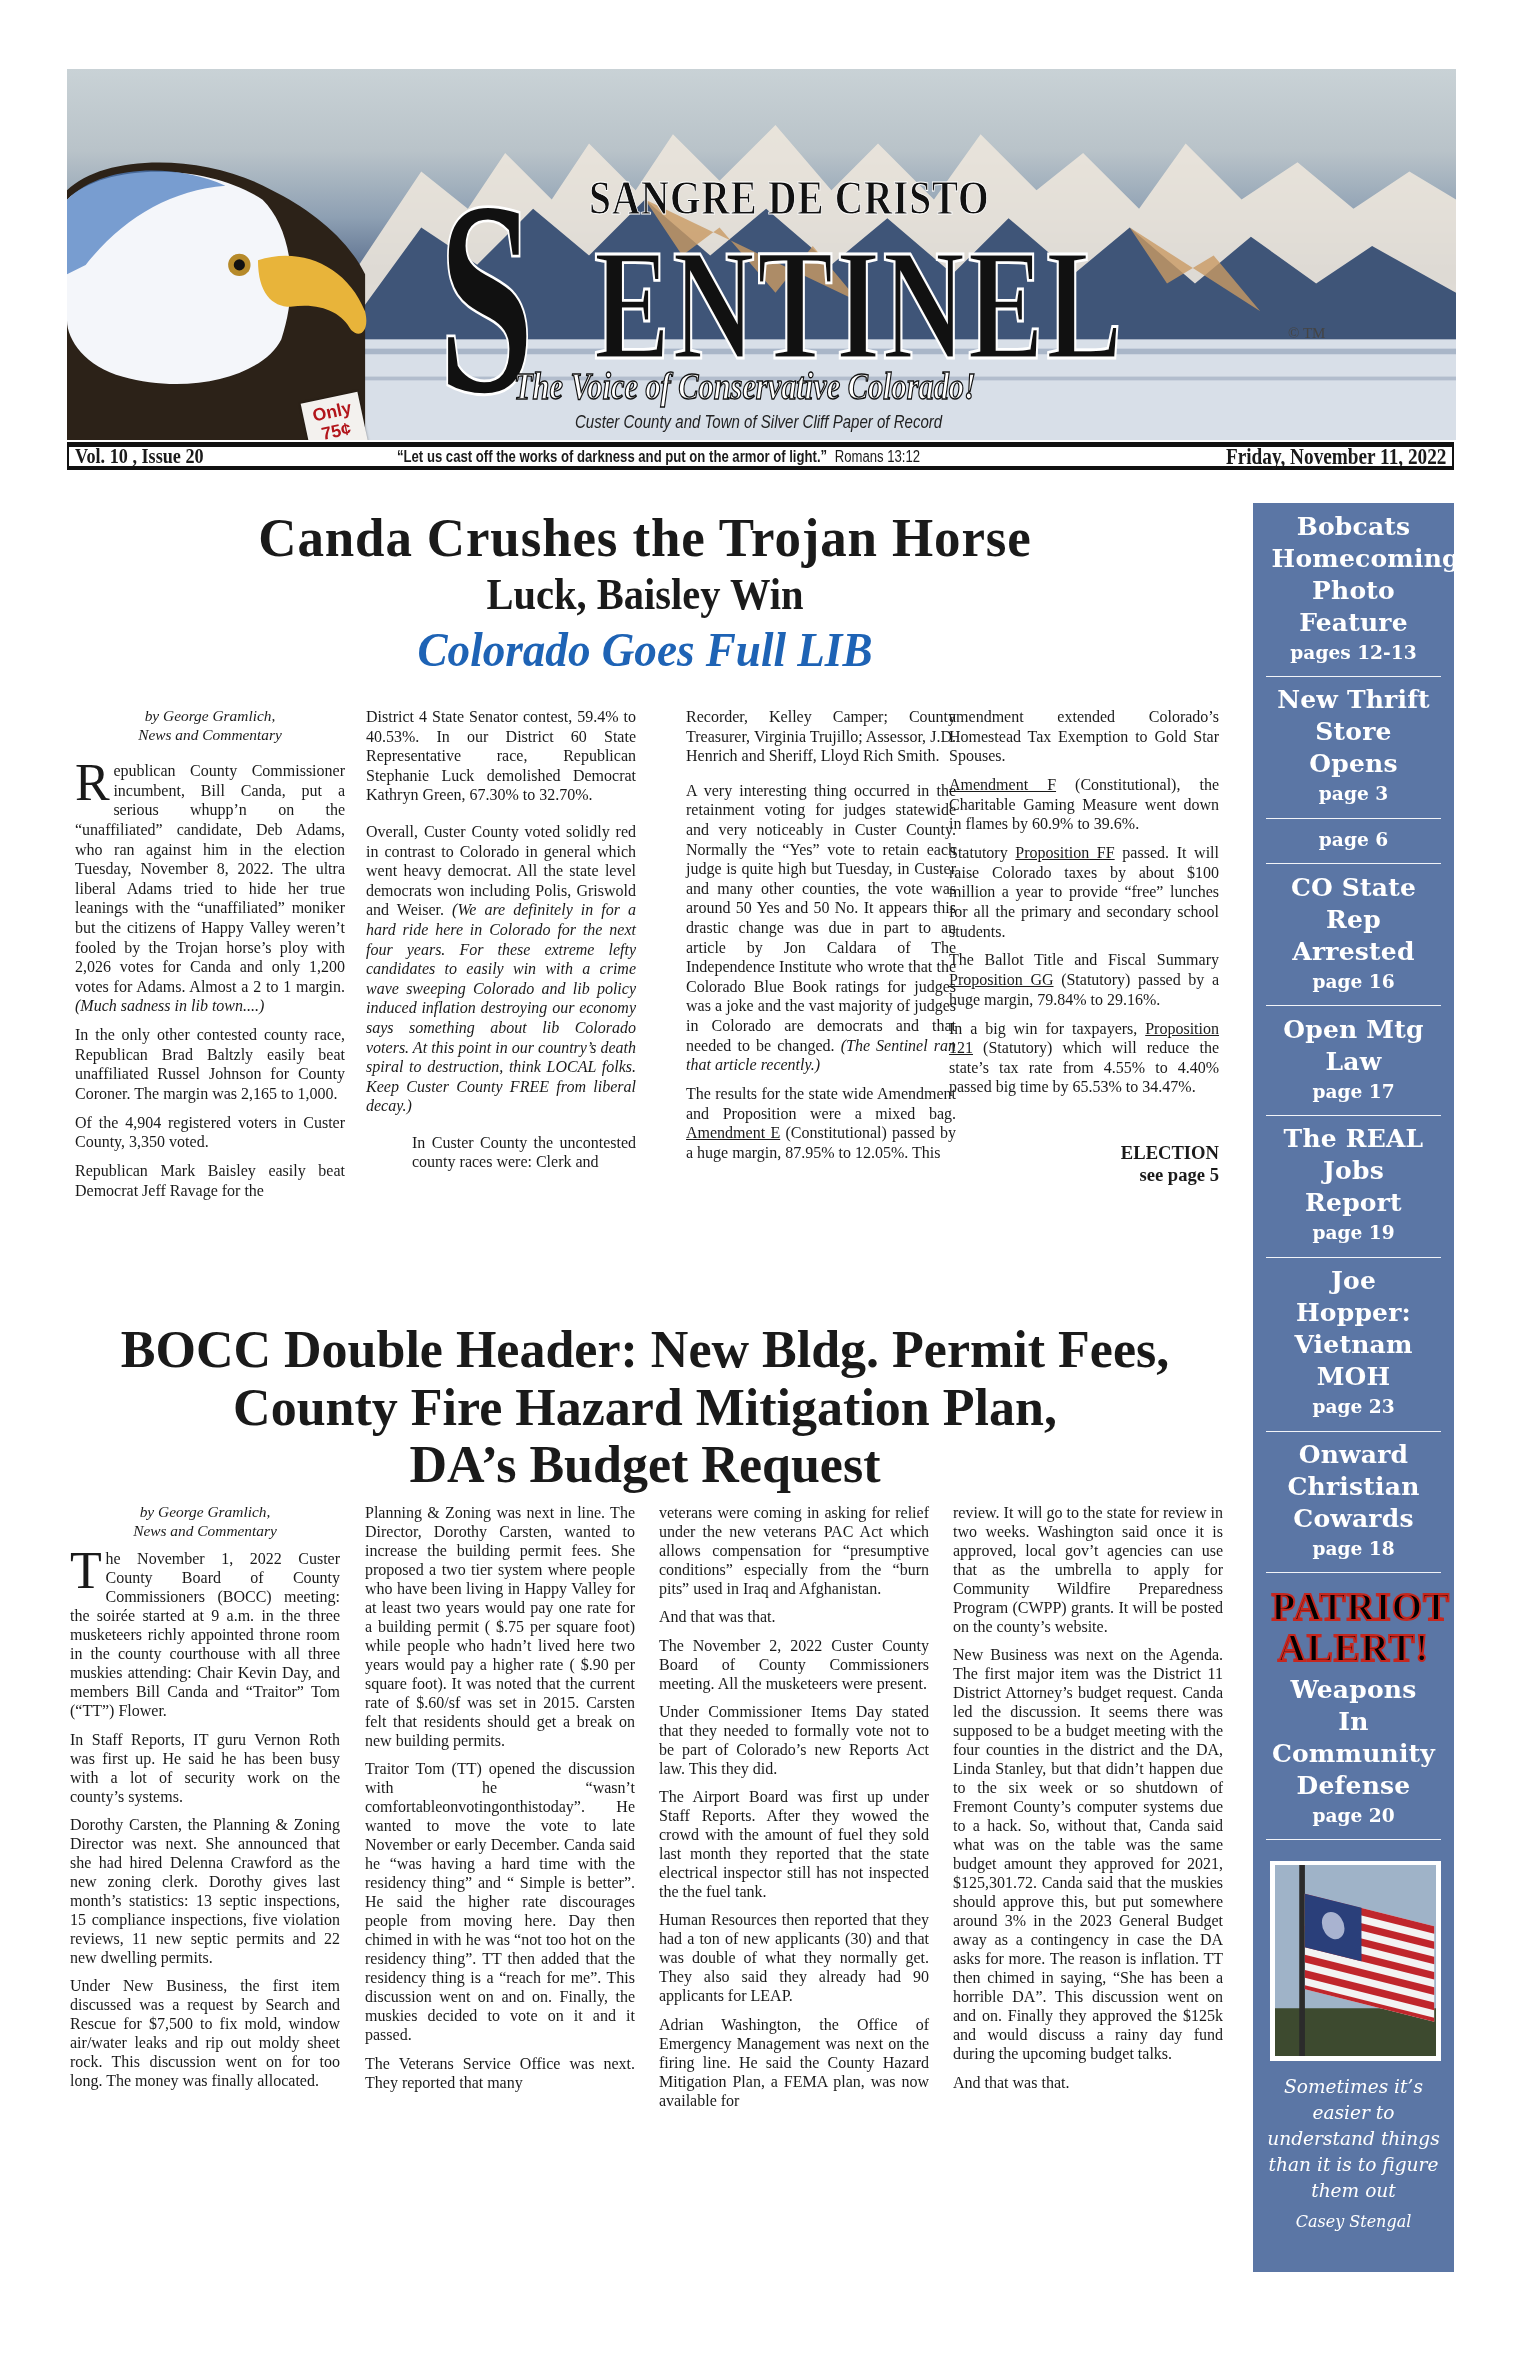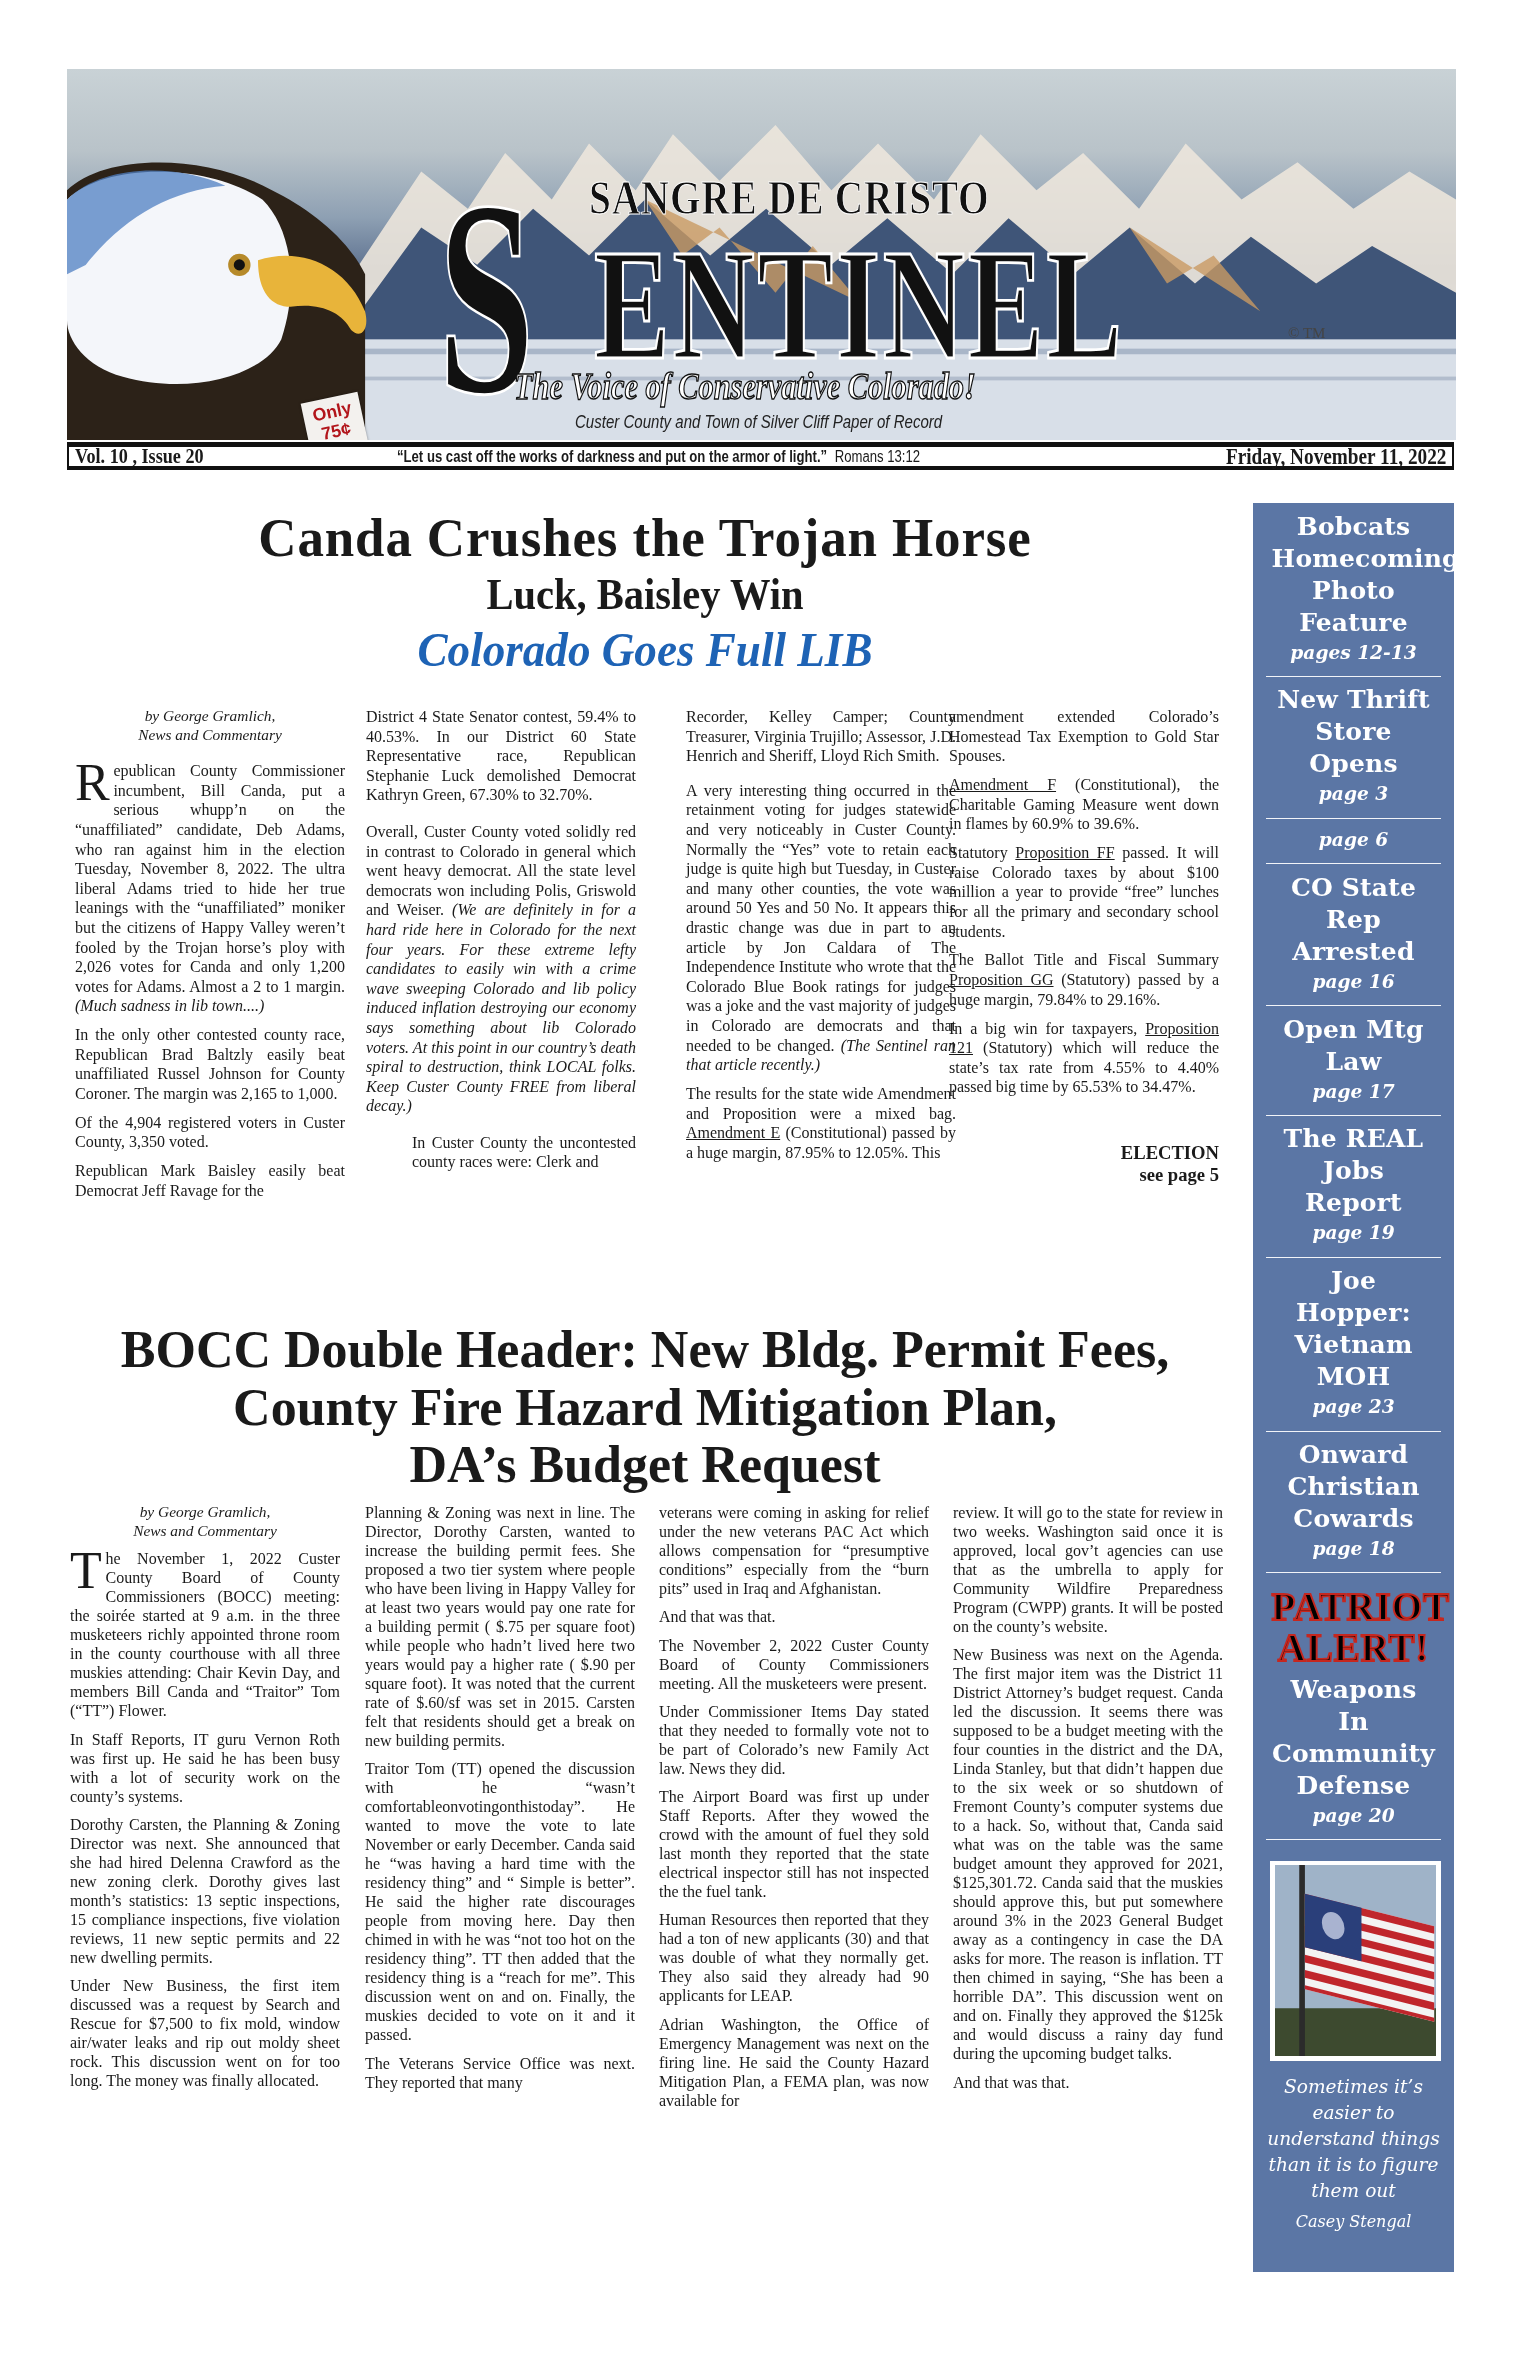--- a/index.html
+++ b/index.html
@@ -41,21 +41,21 @@
   .drop { float:left; font-size:52px; line-height:39px; margin:1.9px 3.7px 0 0; }
   .it { font-style:italic; }
   .ul { text-decoration:underline; }
   .jump { text-align:right; font-weight:bold; font-size:18.6px; line-height:22.4px; margin-top:45px; }
 
   
   .sidebar { position:absolute; left:1253px; top:503px; width:201px; height:1769px; background:#5b76a5; color:#fff; text-align:center; font-family:"DejaVu Serif",serif; }
   .sb-item { padding:7.5px 5.6px 9.3px; border-bottom:1.9px solid #f2f4f8; margin:0 13px; }
   .sb-item:last-of-type { }
   .sb-title { font-weight:bold; font-size:25px; line-height:32px; letter-spacing:0.2px; }
-  .sb-page { font-style:italic; font-weight:bold; font-size:18.6px; line-height:28px; }
+  .sb-page { font-weight:bold; font-size:18.6px; line-height:28px; }
   .patriot { font-family:"Liberation Serif",serif; font-weight:bold; font-size:39px; line-height:41px; color:#000000; -webkit-text-stroke:1.9px #c5271f; letter-spacing:0.9px; }
   .flag-box { margin:20.5px 13px 0 17px; background:#fff; padding:4.7px; height:191px; }
   .flag-svg { width:100%; height:100%; display:block; }
   .sb-quote { font-style:italic; font-size:18.6px; line-height:26px; margin-top:13px; padding:0 9.3px; }
   .sb-author { font-style:italic; font-size:16px; margin-top:7.5px; }
 </style>
 </head>
 <body>
 
 <div class="masthead">
@@ -145,21 +145,21 @@
 <div class="col" style="left:365px; top:1503px; font-size:16px; line-height:19px;">
   <p>Planning &amp; Zoning was next in line. The Director, Dorothy Carsten, wanted to increase the building permit fees. She proposed a two tier system where people who have been living in Happy Valley for at least two years would pay one rate for a building permit ( $.75 per square foot) while people who hadn’t lived here two years would pay a higher rate ( $.90 per square foot). It was noted that the current rate of $.60/sf was set in 2015. Carsten felt that residents should get a break on new building permits.</p>
   <p>Traitor Tom (TT) opened the discussion with he “wasn’t comfortableonvotingonthistoday”. He wanted to move the vote to late November or early December. Canda said he “was having a hard time with the residency thing” and “ Simple is better”. He said the higher rate discourages people from moving here. Day then chimed in with he was “not too hot on the residency thing”. TT then added that the residency thing is a “reach for me”. This discussion went on and on. Finally, the muskies decided to vote on it and it passed.</p>
   <p>The Veterans Service Office was next. They reported that many</p>
 </div>
 
 <div class="col" style="left:659px; top:1503px; font-size:16px; line-height:19px;">
   <p>veterans were coming in asking for relief under the new veterans PAC Act which allows compensation for “presumptive conditions” especially from the “burn pits” used in Iraq and Afghanistan.</p>
   <p>And that was that.</p>
   <p>The November 2, 2022 Custer County Board of County Commissioners meeting. All the musketeers were present.</p>
-  <p>Under Commissioner Items Day stated that they needed to formally vote not to be part of Colorado’s new Family Act law. News they did.</p>
+  <p>Under Commissioner Items Day stated that they needed to formally vote not to be part of Colorado’s new Reports Act law. This they did.</p>
   <p>The Airport Board was first up under Staff Reports. After they wowed the crowd with the amount of fuel they sold last month they reported that the state electrical inspector still has not inspected the the fuel tank.</p>
   <p>Human Resources then reported that they had a ton of new applicants (30) and that was double of what they normally get. They also said they already had 90 applicants for LEAP.</p>
   <p>Adrian Washington, the Office of Emergency Management was next on the firing line. He said the County Hazard Mitigation Plan, a FEMA plan, was now available for</p>
 </div>
 
 <div class="col" style="left:953px; top:1503px; font-size:16px; line-height:19px;">
   <p>review. It will go to the state for review in two weeks. Washington said once it is approved, local gov’t agencies can use that as the umbrella to apply for Community Wildfire Preparedness Program (CWPP) grants. It will be posted on the county’s website.</p>
   <p>New Business was next on the Agenda. The first major item was the District 11 District Attorney’s budget request. Canda led the discussion. It seems there was supposed to be a budget meeting with the four counties in the district and the DA, Linda Stanley, but that didn’t happen due to the six week or so shutdown of Fremont County’s computer systems due to a hack. So, without that, Canda said what was on the table was the same budget amount they approved for 2021, $125,301.72. Canda said that the muskies should approve this, but put somewhere around 3% in the 2023 General Budget away as a contingency in case the DA asks for more. The reason is inflation. TT then chimed in saying, “She has been a horrible DA”. This discussion went on and on. Finally they approved the $125k and would discuss a rainy day fund during the upcoming budget talks.</p>
   <p>And that was that.</p>
 </div>

